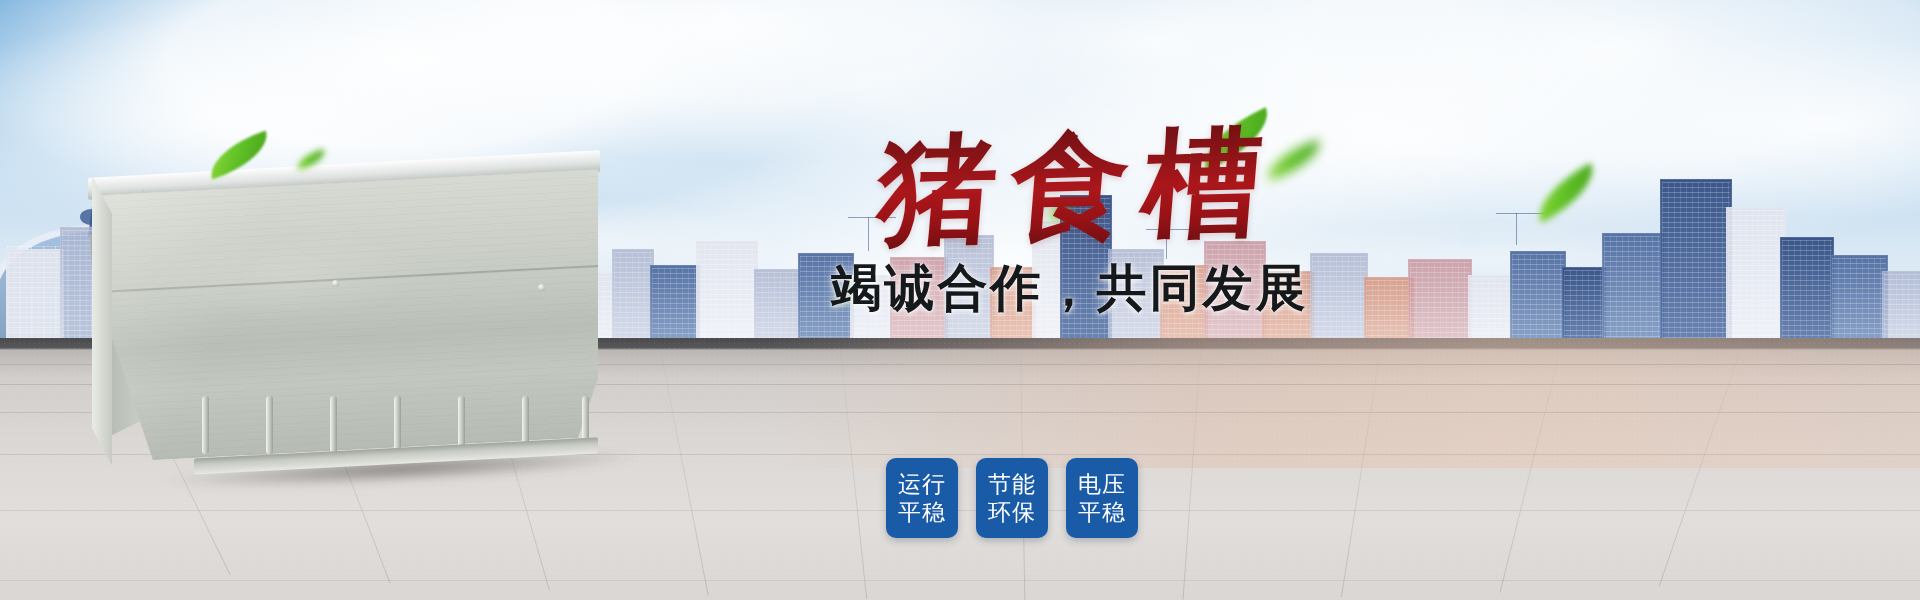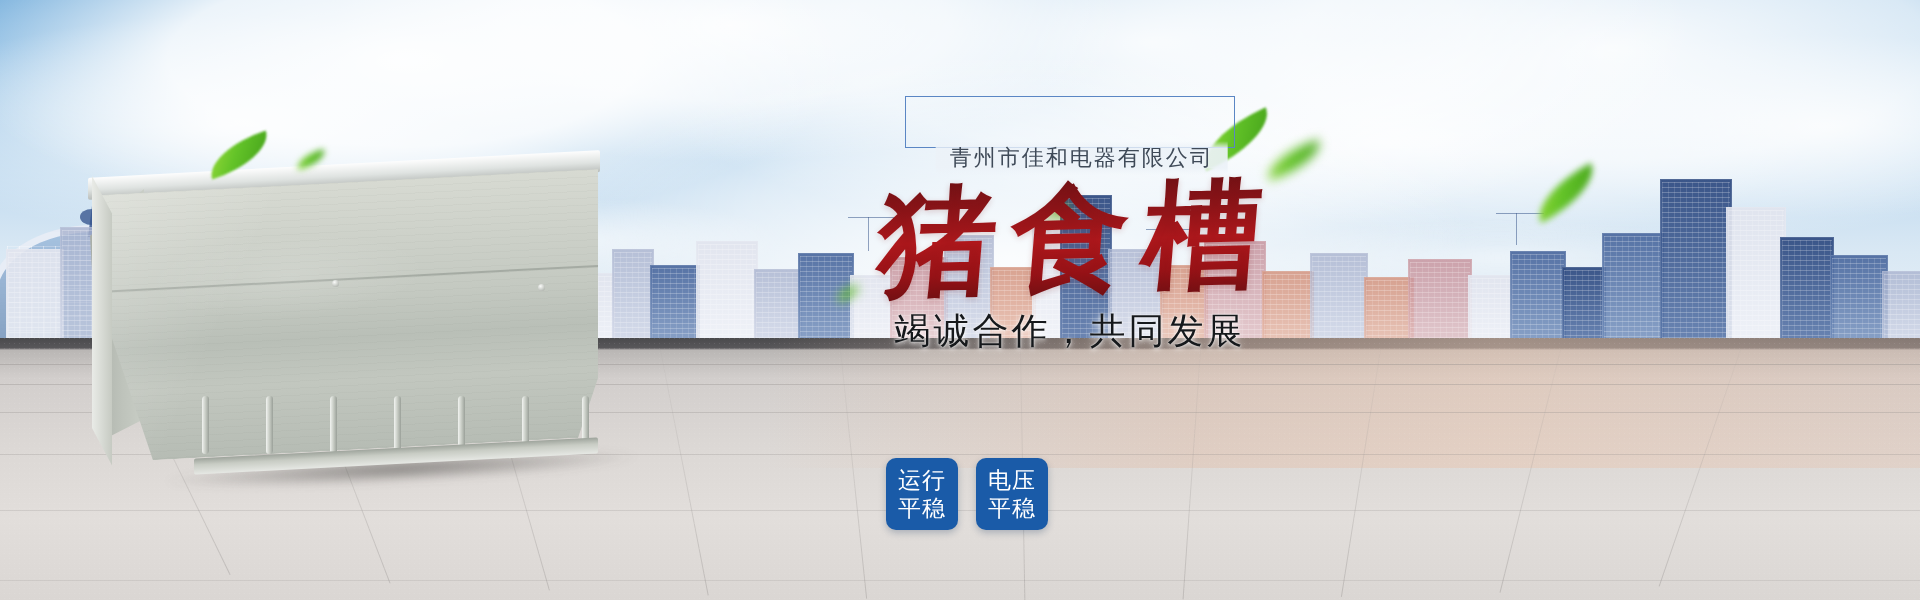--- a/index.html
+++ b/index.html
@@ -354,40 +354,40 @@
     background-image: linear-gradient(to bottom, #6d1014 0%, #8e1419 26%, #b5181d 52%, #9c1217 78%, #6b0f13 100%);
     -webkit-background-clip: text;
     background-clip: text;
     -webkit-text-fill-color: transparent;
     text-shadow: 0 2px 6px rgba(120,20,24,.18);
     transform: skewX(-6deg) rotate(-1.4deg);
     padding-left: 14px;
   }
   .subheadline {
     margin-top: 6px;
-    font-size: 36px;
-    font-weight: normal;
+    font-size: 50px;
+    font-weight: bold;
     letter-spacing: 3px;
     color: #16191c;
     text-shadow:
       0 0 2px rgba(255,255,255,.85),
       0 0 10px rgba(255,255,255,.70),
       0 2px 4px rgba(255,255,255,.60);
   }
 
   
   .badges {
     position: absolute;
     left: 886px; top: 458px;
     display: flex;
     gap: 18px;
   }
   .badge {
     width: 72px;
-    height: 72px;
+    height: 80px;
     border-radius: 10px;
     background: #1a5ba8;
     color: #ffffff;
     font-size: 23px;
     line-height: 1.22;
     letter-spacing: 1px;
     display: flex;
     flex-direction: column;
     align-items: center;
     justify-content: center;
@@ -496,33 +496,34 @@
 
   <div class="leaf" style="left:206px;  top:140px; width:66px;  height:30px;  transform: rotate(-18deg);"></div>
   <div class="leaf blurry" style="left:296px;  top:152px; width:30px;  height:15px;  transform: rotate(-12deg);"></div>
   <div class="leaf" style="left:1196px; top:122px; width:80px;  height:34px;  transform: rotate(-24deg);"></div>
   <div class="leaf soft" style="left:1264px; top:148px; width:60px;  height:24px;  transform: rotate(-18deg);"></div>
   <div class="leaf blurry" style="left:1530px; top:178px; width:72px;  height:30px;  transform: rotate(-28deg);"></div>
   <div class="leaf soft" style="left:1046px; top:206px; width:26px;  height:12px;  transform: rotate(-14deg);"></div>
   <div class="leaf soft" style="left:836px;  top:288px; width:24px;  height:11px;  transform: rotate(-16deg);"></div>
 
   <div class="copy">
-    <div class="company-frame">
-      <div class="company-name">青州市佳和电器有限公司</div>
-    </div>
 
     <div class="headline">猪食槽</div>
 
     <div class="subheadline">竭诚合作，共同发展</div>
   </div>
 
   <div class="badges">
     <div class="badge">
       <span>运行</span>
       <span>平稳</span>
     </div>
     <div class="badge">
+      <span>节能</span>
+      <span>环保</span>
+    </div>
+    <div class="badge">
       <span>电压</span>
       <span>平稳</span>
     </div>
   </div>
 
 </div>
 
 </body></html>

